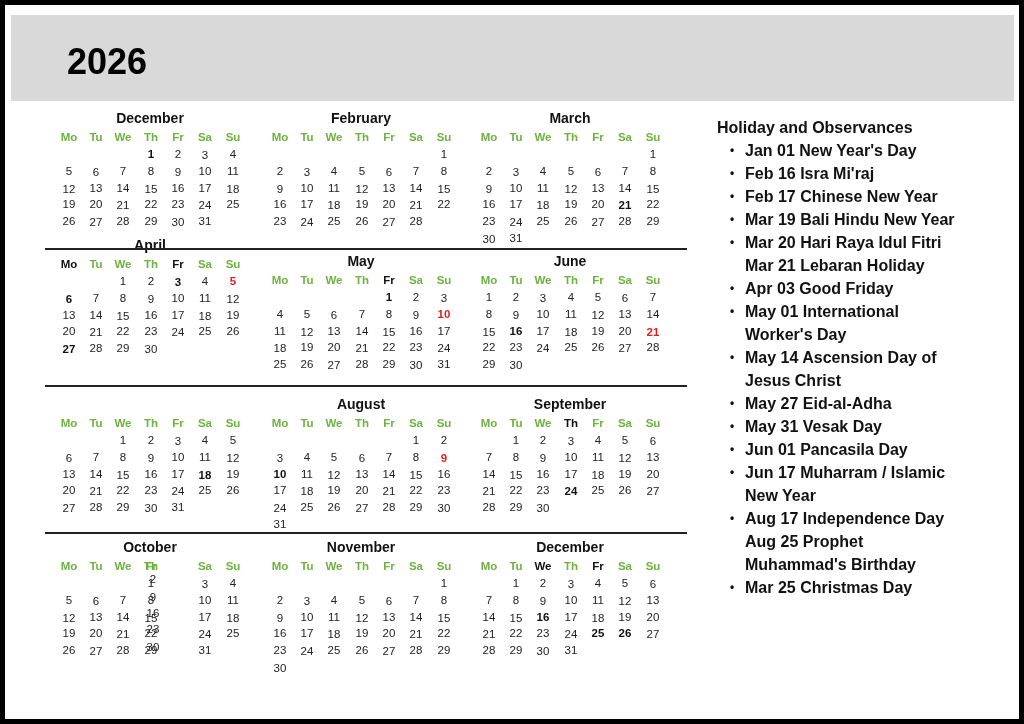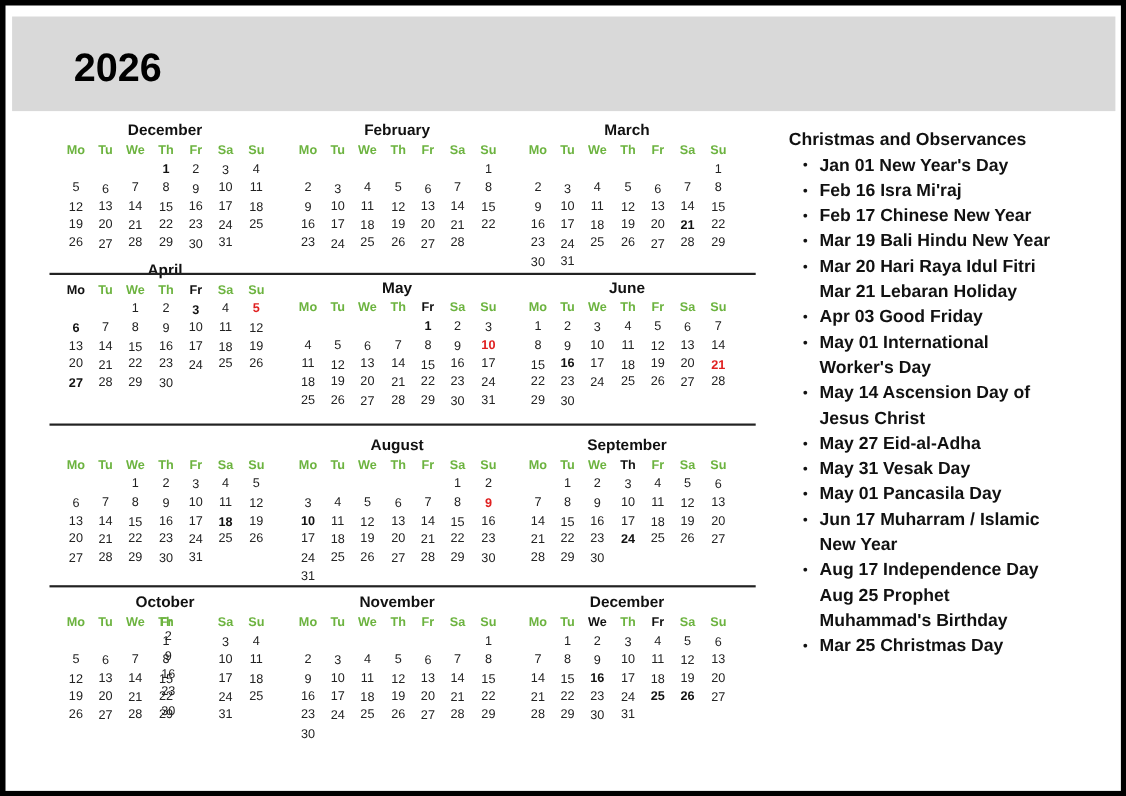--- a/index.html
+++ b/index.html
@@ -541,31 +541,31 @@
         <div class="day" style="left: 54px; top: 106.2px;">30</div>
         <div class="day" style="left: 82px; top: 105.2px;">31</div>
       </div>
     </div>
 
   <div class="hline" style="left:40px; top:243px; width:642px;"></div>
   <div class="hline" style="left:40px; top:380px; width:642px;"></div>
   <div class="hline" style="left:40px; top:527px; width:642px;"></div>
 
   <div class="hol">
-    <h3>Christmas and Observances</h3>
+    <h3>Holiday and Observances</h3>
     <ul id="hol-list">
         <li><span class="bullet">•</span><span>Jan 01 New Year's Day</span></li>
         <li><span class="bullet">•</span><span>Feb 16 Isra Mi'raj</span></li>
         <li><span class="bullet">•</span><span>Feb 17 Chinese New Year</span></li>
         <li><span class="bullet">•</span><span>Mar 19 Bali Hindu New Year</span></li>
         <li><span class="bullet">•</span><span>Mar 20 Hari Raya Idul Fitri Mar 21 Lebaran Holiday</span></li>
         <li><span class="bullet">•</span><span>Apr 03 Good Friday</span></li>
         <li><span class="bullet">•</span><span>May 01 International Worker's Day</span></li>
         <li><span class="bullet">•</span><span>May 14 Ascension Day of Jesus Christ</span></li>
         <li><span class="bullet">•</span><span>May 27 Eid-al-Adha</span></li>
         <li><span class="bullet">•</span><span>May 31 Vesak Day</span></li>
-        <li><span class="bullet">•</span><span>May 01 Pancasila Day</span></li>
+        <li><span class="bullet">•</span><span>Jun 01 Pancasila Day</span></li>
         <li><span class="bullet">•</span><span>Jun 17 Muharram / Islamic New Year</span></li>
         <li><span class="bullet">•</span><span> Aug 17 Independence Day Aug 25 Prophet Muhammad's Birthday</span></li>
         <li><span class="bullet">•</span><span>Mar 25 Christmas Day</span></li>
       </ul>
   </div>
 </div>
 
 </body></html>

